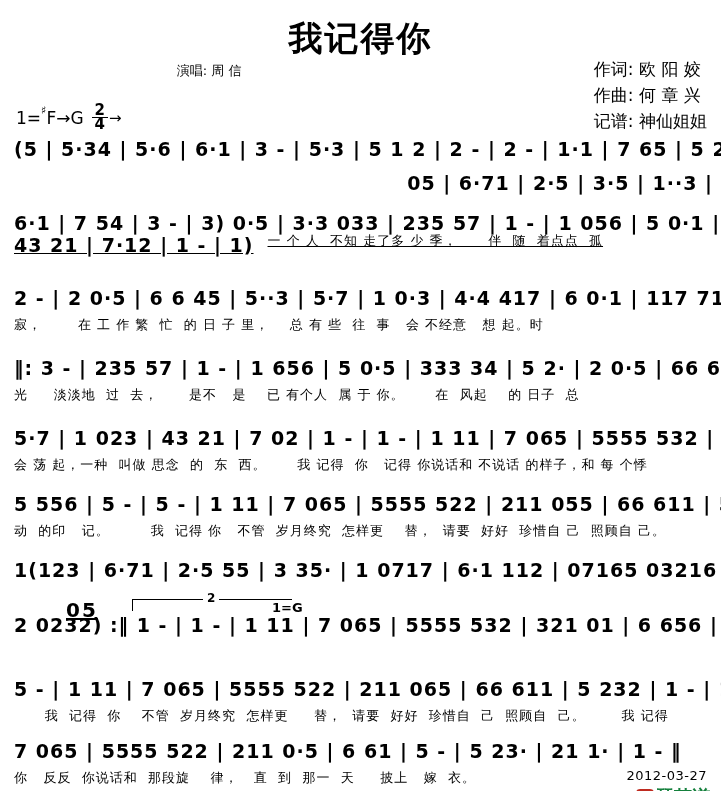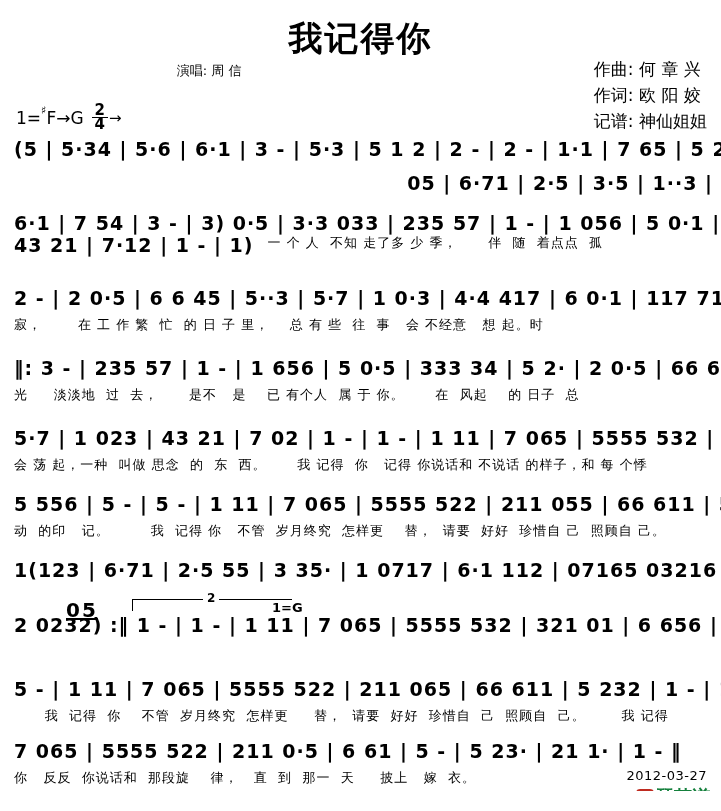--- a/index.html
+++ b/index.html
@@ -18,21 +18,21 @@
   .ts { display:inline-flex; flex-direction:column; align-items:center; margin-left:8px;
         font-size:15px; font-weight:bold; line-height:13px; }
   .ts .top { border-bottom:1.5px solid #000; padding:0 3px; }
   .arrow { font-size:15px; margin-left:1px; }
 
   .sys { position:absolute; left:14px; right:8px; }
   .notation { font-size:19px; font-weight:bold; letter-spacing:1px; white-space:pre; }
   .lyrics { font-size:13px; margin-top:7px; white-space:pre; letter-spacing:1px; }
 
   .sys-1b { position:absolute; top:172px; right:8px; text-align:right; }
-  .sys-2b { display:flex; align-items:center; }
+  .sys-2b { display:flex; align-items:flex-start;text-decoration:underline; }
   .sys-2b .lyrics { margin:0 0 0 14px; position:relative; top:-2px; }
 
   .sys-8 .ossia { position:absolute; left:52px; top:-16px; font-size:20px; font-weight:bold;
                   text-decoration:underline; letter-spacing:2px; }
   .sys-8 .volta { position:absolute; left:118px; top:-15px; width:160px; height:12px;
                   border-top:1.5px solid #000; border-left:1.5px solid #000; }
   .sys-8 .volta-num { position:absolute; left:70px; top:-9px; background:#fff; padding:0 4px;
                       font-size:12px; font-weight:bold; }
   .sys-8 .keychange { position:absolute; left:208px; top:-14px; font-size:13px; font-weight:bold;
                       background:#fff; padding:0 2px;margin-left:48px; }
@@ -46,22 +46,22 @@
 </style>
 </head>
 <body>
 
 <div class="sheet">
 
   <div class="title">我记得你</div>
   <div class="performer">演唱: 周 信</div>
 
   <div class="credits">
+    <div class="credit-row"><span>作词:</span> <span>欧 阳 姣</span></div>
     <div class="credit-row"><span>作曲:</span> <span>何 章 兴</span></div>
-    <div class="credit-row"><span>作词:</span> <span>欧 阳 姣</span></div>
     <div class="credit-row"><span>记谱:</span> <span>神仙姐姐</span></div>
   </div>
 
   <div class="keyline">
     <span>1=</span>
       <span class="sharp">♯</span>
       <span>F→G</span>
     <span class="ts">
       <span class="top">2</span>
       <span>4</span>

